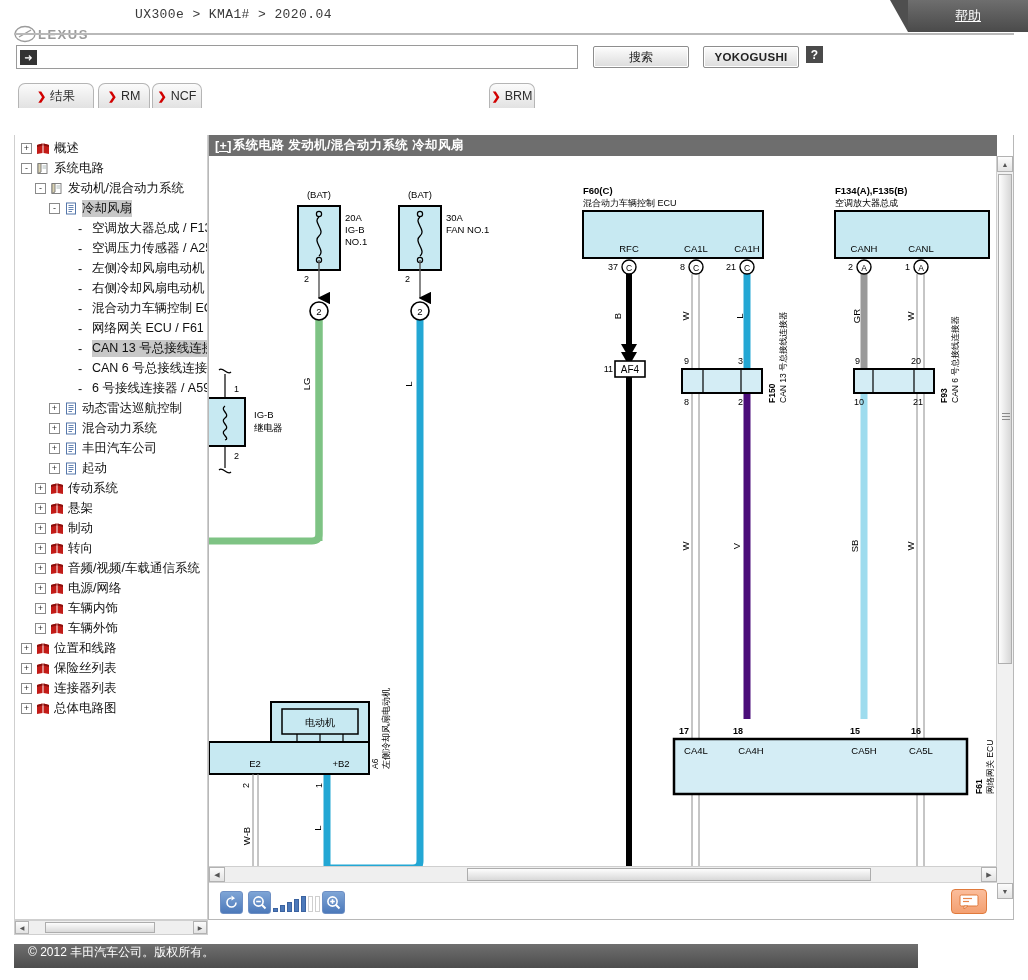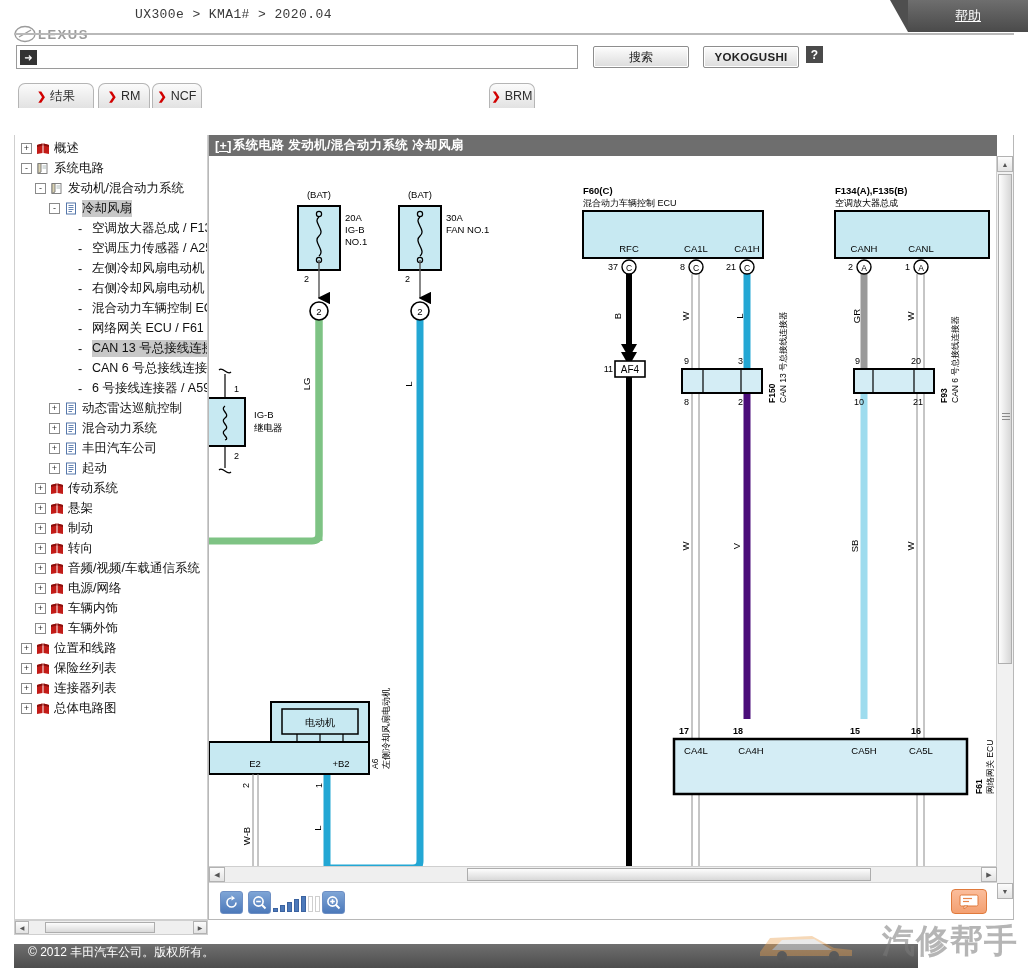--- a/index.html
+++ b/index.html
@@ -808,23 +808,14 @@
           <line x1="4" y1="7.5" x2="10" y2="7.5" stroke="#e8854b" stroke-width="1.2"></line>
         </svg>
       </div>
     </div>
   </div>
 
   <div class="footer">
     <span>© 2012 丰田汽车公司。版权所有。</span>
   </div>
 
-  <div class="watermark">
-    <svg class="wm-car" width="110" height="36" viewBox="0 0 110 36">
-      <path d="M8 26 L18 12 L60 10 L82 22 L100 24 L100 30 L8 30 Z" fill="#e8a050" opacity=".75"></path>
-      <path d="M20 24 L30 14 L62 13 L80 24 Z" fill="#d9d9d9"></path>
-      <circle cx="30" cy="30" r="5" fill="#555"></circle>
-      <circle cx="82" cy="30" r="5" fill="#555"></circle>
-    </svg>
-    <div class="wm-text">汽修帮手</div>
-  </div>
 
 </div>
 
 </body></html>

